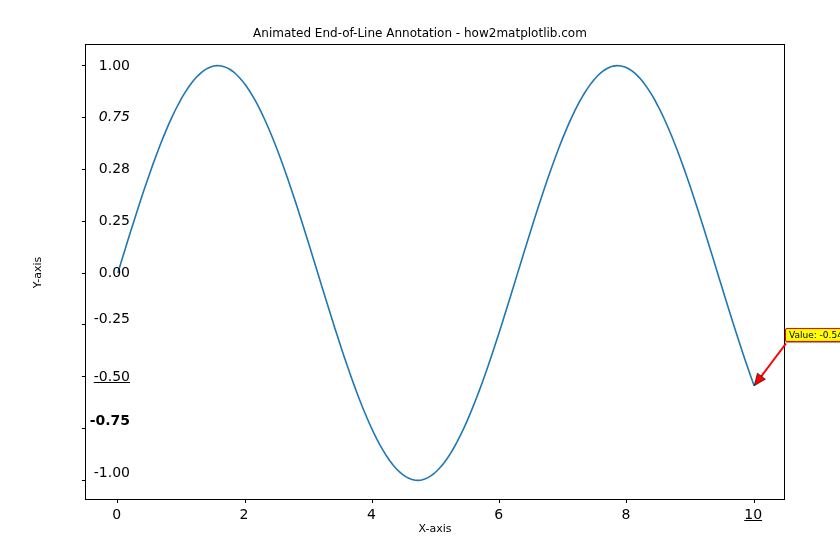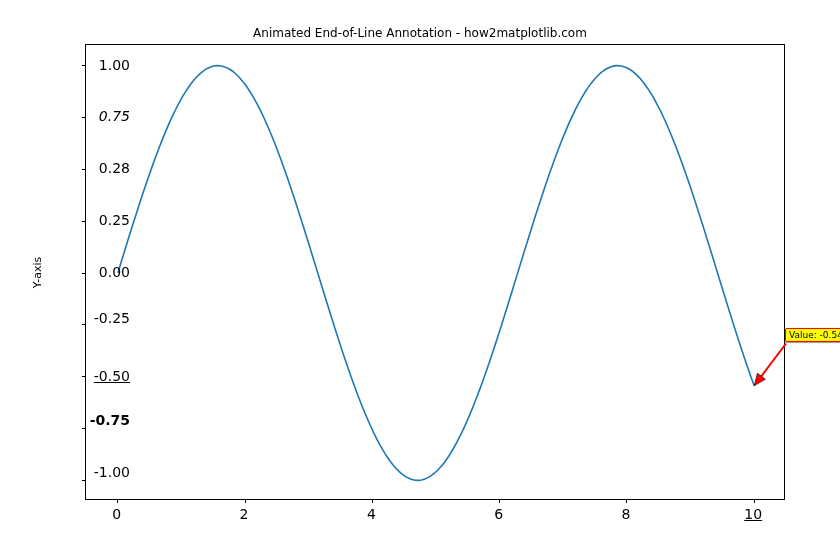--- a/index.html
+++ b/index.html
@@ -125,20 +125,21 @@
       <div class="ytick-line" style="top: 383.011px;"></div>
       <div class="ytick-line" style="top: 331.174px;"></div>
       <div class="ytick-line" style="top: 279.337px;"></div>
       <div class="ytick-line" style="top: 227.5px;"></div>
       <div class="ytick-line" style="top: 175.663px;"></div>
       <div class="ytick-line" style="top: 123.826px;"></div>
       <div class="ytick-line" style="top: 71.9889px;"></div>
       <div class="ytick-line" style="top: 20.1519px;"></div>
     </div>
 
+  <div class="xlabel">X-axis</div>
   <div class="ylabel">
     <span>Y-axis</span>
   </div>
 
   <div class="annotation-box" style="left: 785px; top: 328.498px;">Value: -0.54</div>
 
 <div class="tick xtick-label" style="left: 116.818px; top: 506px;">0</div>
     <div class="tick xtick-label" style="left: 244.091px; top: 506px;">2</div>
     <div class="tick xtick-label" style="left: 371.364px; top: 506px;">4</div>
     <div class="tick xtick-label" style="left: 498.636px; top: 506px;">6</div>

